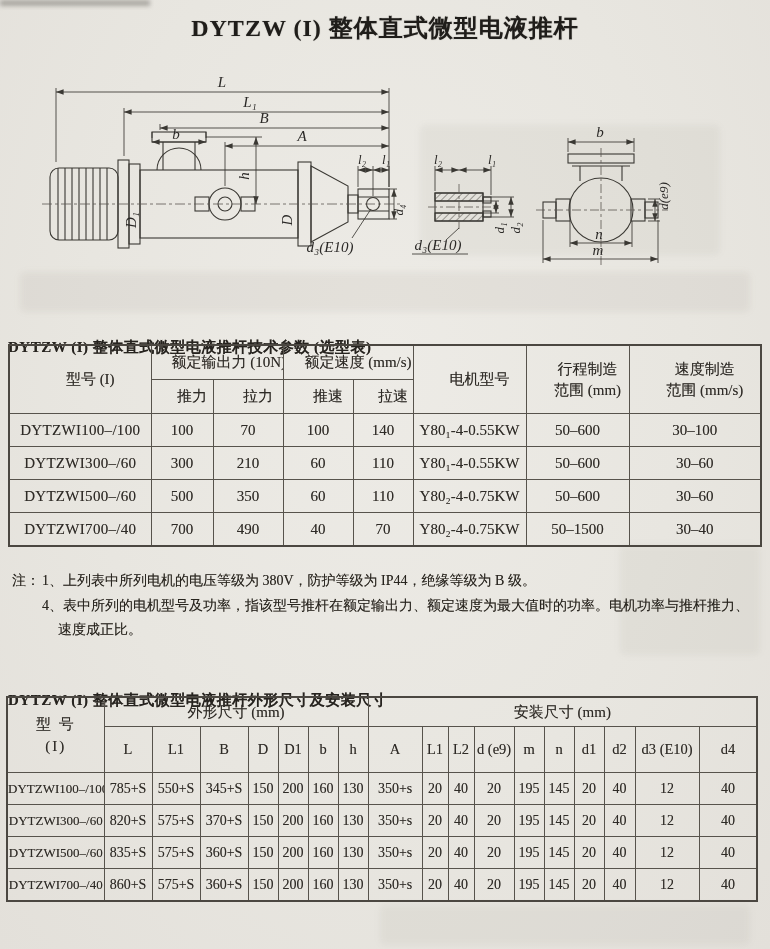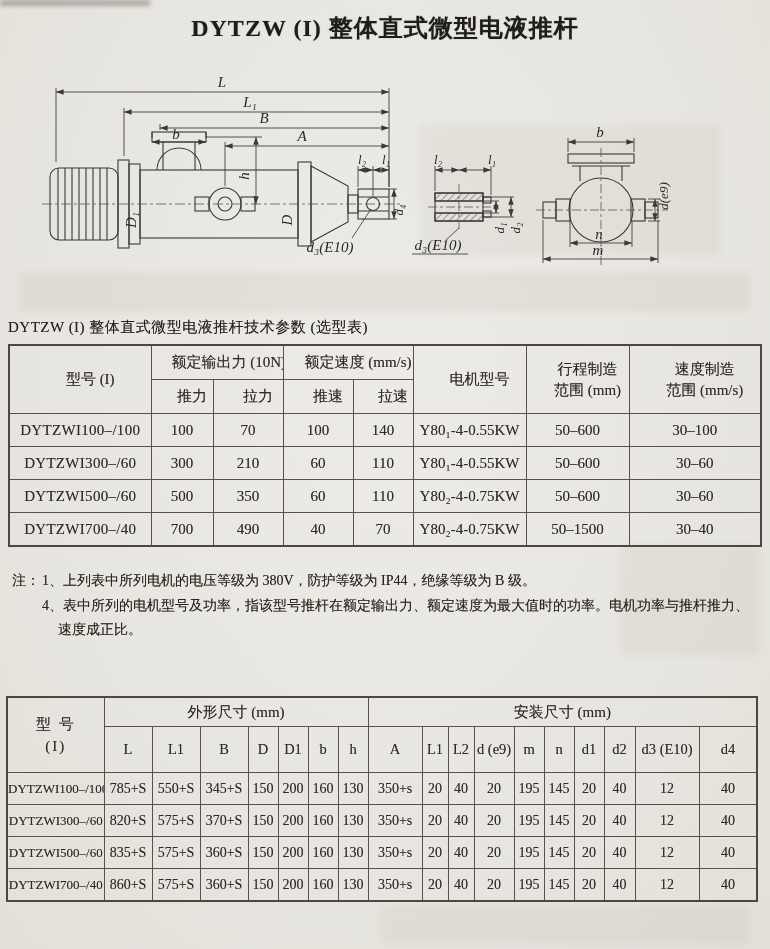--- a/index.html
+++ b/index.html
@@ -27,22 +27,22 @@
     position:absolute;top:12px;left:0;width:100%;
     text-align:center;font-size:24px;font-weight:bold;color:#1f1d1a;
     letter-spacing:1px;margin:0;
     text-shadow:0 0 1px rgba(40,35,30,0.45);
   }
   .diagrams{position:absolute;top:68px;left:0;}
   .dlabel{font:italic 15px "Liberation Serif","DejaVu Serif",serif;fill:#2b2927;}
   .dlabel-sm{font:italic 13px "Liberation Serif","DejaVu Serif",serif;fill:#2b2927;}
 
   .caption{
-    position:absolute;left:8px;font-size:15px;font-weight:normal;color:#26231f;
-    letter-spacing:0.5px;text-shadow:0 0 0.6px rgba(55,48,40,0.5);
+    position:absolute;left:8px;font-size:15px;font-weight:bold;color:#26231f;
+    letter-spacing:0.5px;text-shadow:0 0 0.6px rgba(55,48,40,0.5);margin-top:20px;
   }
   .c1{top:318px;}
   .c2{top:671px;}
 
   table{border-collapse:collapse;table-layout:fixed;position:absolute;}
   th,td{
     border:1px solid #57534c;text-align:center;vertical-align:middle;
     padding:0;color:#2e2b27;font-weight:normal;
     text-shadow:0 0 0.6px rgba(70,62,52,0.5);
     overflow:hidden;white-space:nowrap;
@@ -287,20 +287,21 @@
   </table>
 
   <div class="notes">
     <div class="note-line">
       <span class="nprefix">注：</span><span>1、上列表中所列电机的电压等级为 380V，防护等级为 IP44，绝缘等级为 B 级。</span>
     </div>
     <div class="note-line indent">4、表中所列的电机型号及功率，指该型号推杆在额定输出力、额定速度为最大值时的功率。电机功率与推杆推力、</div>
     <div class="note-line indent2">速度成正比。</div>
   </div>
 
+  <div class="caption c2">DYTZW (I) 整体直式微型电液推杆外形尺寸及安装尺寸</div>
 
   <table class="t2">
     <colgroup>
       <col style="width:97px">
         <col style="width:48px">
         <col style="width:48px">
         <col style="width:48px">
       <col style="width:30px">
         <col style="width:30px">
         <col style="width:30px">

